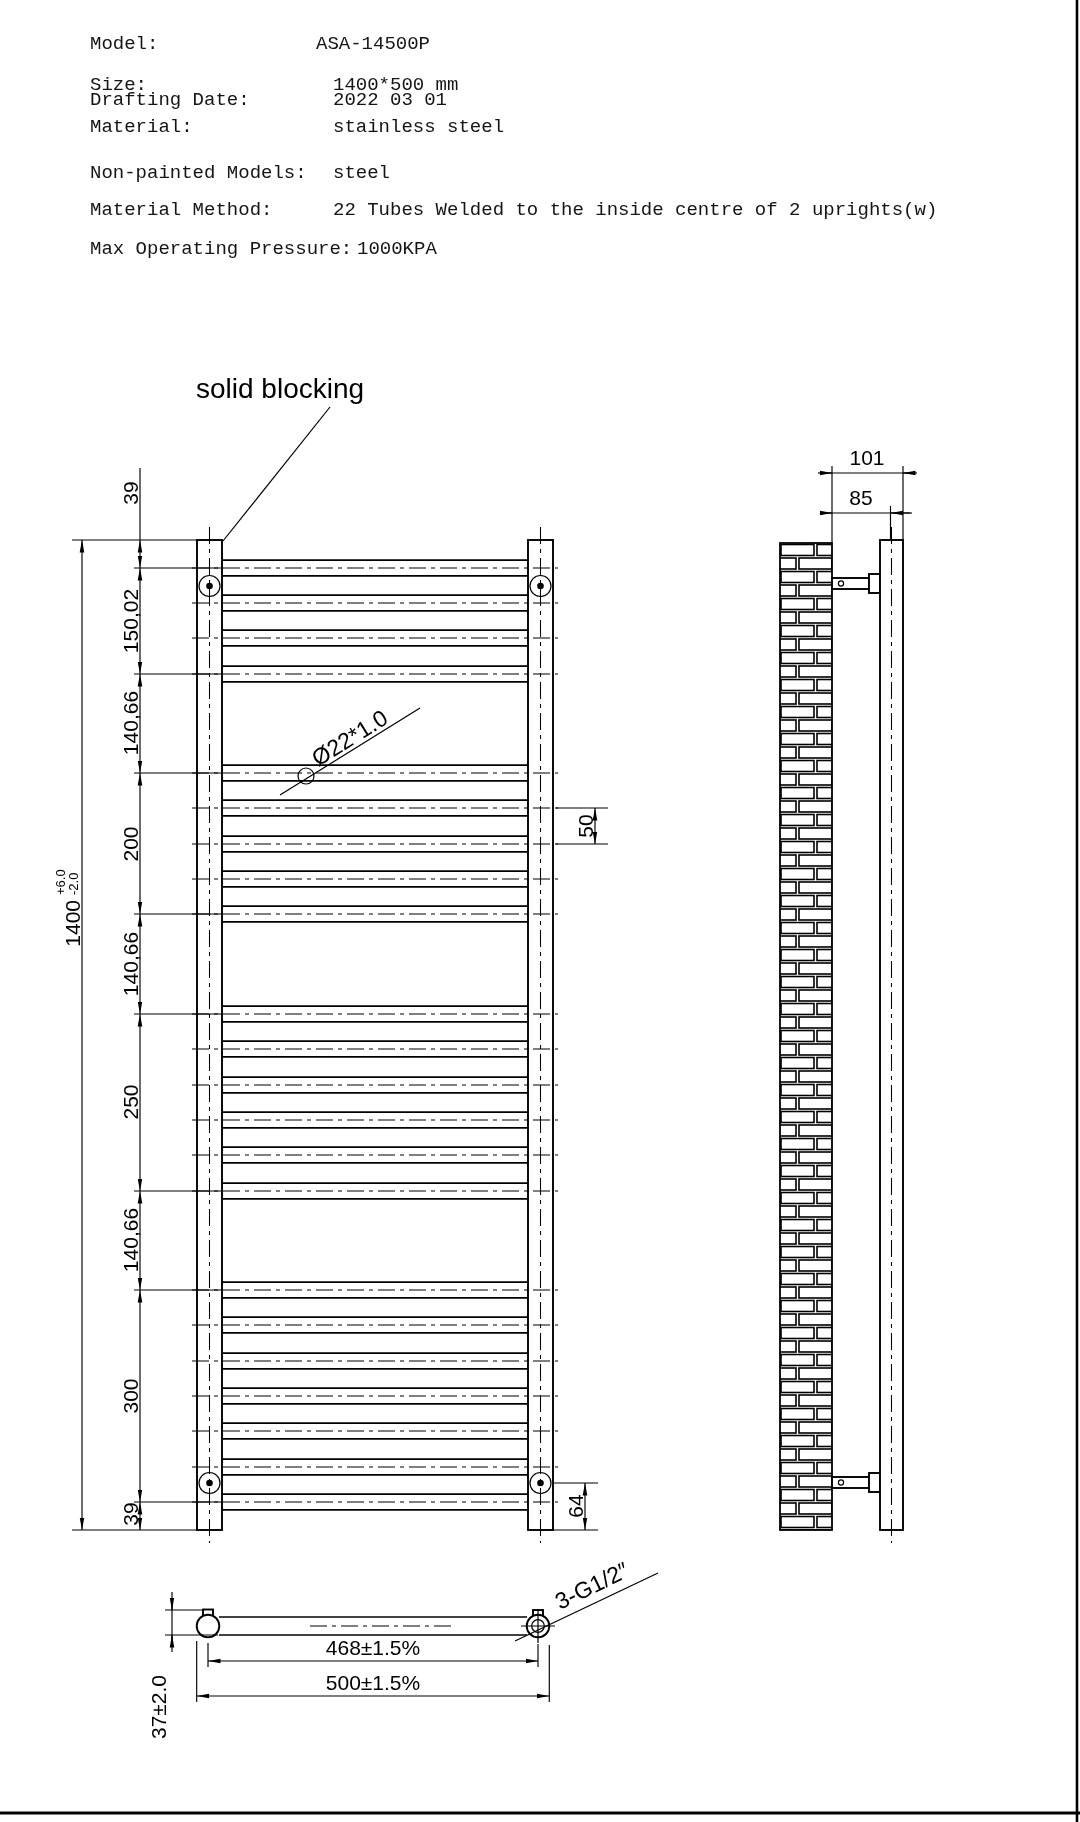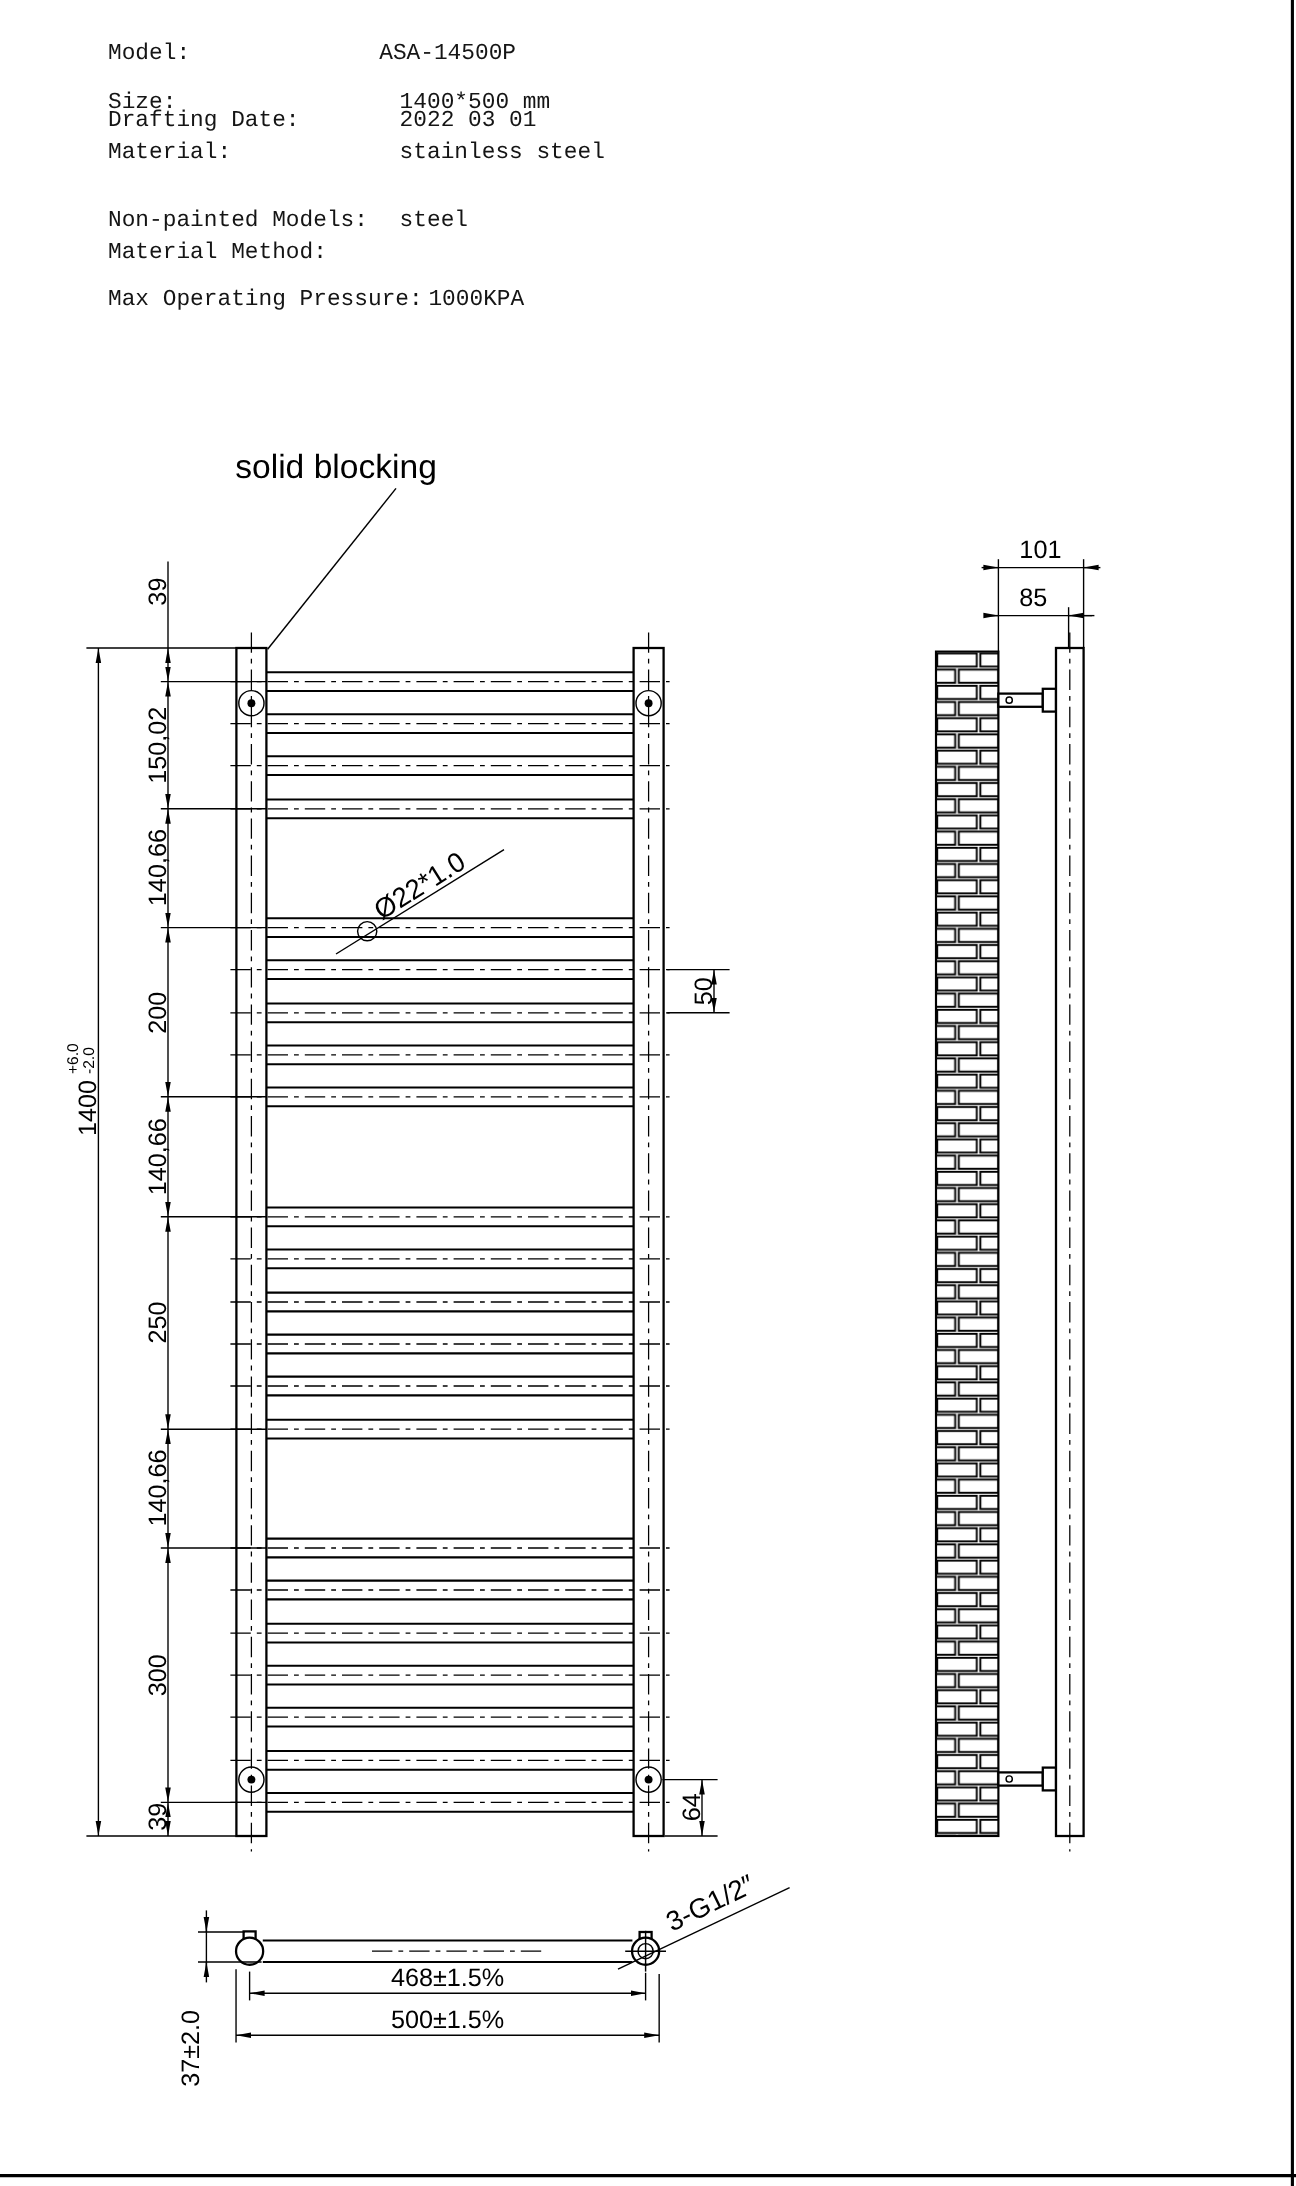--- a/index.html
+++ b/index.html
@@ -40,26 +40,27 @@
       <span class="spec-value">1400*500 mm</span>
     </div>
     <div class="spec-row" style="top:89px">
       <span class="spec-label">Drafting Date:</span>
       <span class="spec-value">2022 03 01</span>
     </div>
     <div class="spec-row" style="top:116px">
       <span class="spec-label">Material:</span>
       <span class="spec-value">stainless steel</span>
     </div>
-    <div class="spec-row" style="top:172px">
+    <div class="spec-row" style="top:162px">
       <span class="spec-label">Non-painted Models:</span>
       <span class="spec-value">steel</span>
     </div>
     <div class="spec-row" style="top:199px">
       <span class="spec-label">Material Method:</span>
+      <span class="spec-value">22 Tubes Welded to the inside centre of 2 uprights(w)</span>
     </div>
     <div class="spec-row" style="top:238px">
       <span class="spec-label">Max Operating Pressure:</span>
       <span class="spec-value" style="left:357px">1000KPA</span>
     </div>
   </div>
 
   <svg class="drw" width="1080" height="1822" viewBox="0 0 1080 1822">
     <defs>
       <marker id="arr" markerUnits="userSpaceOnUse" markerWidth="13" markerHeight="7" refX="12.5" refY="3.5" orient="auto-start-reverse">

